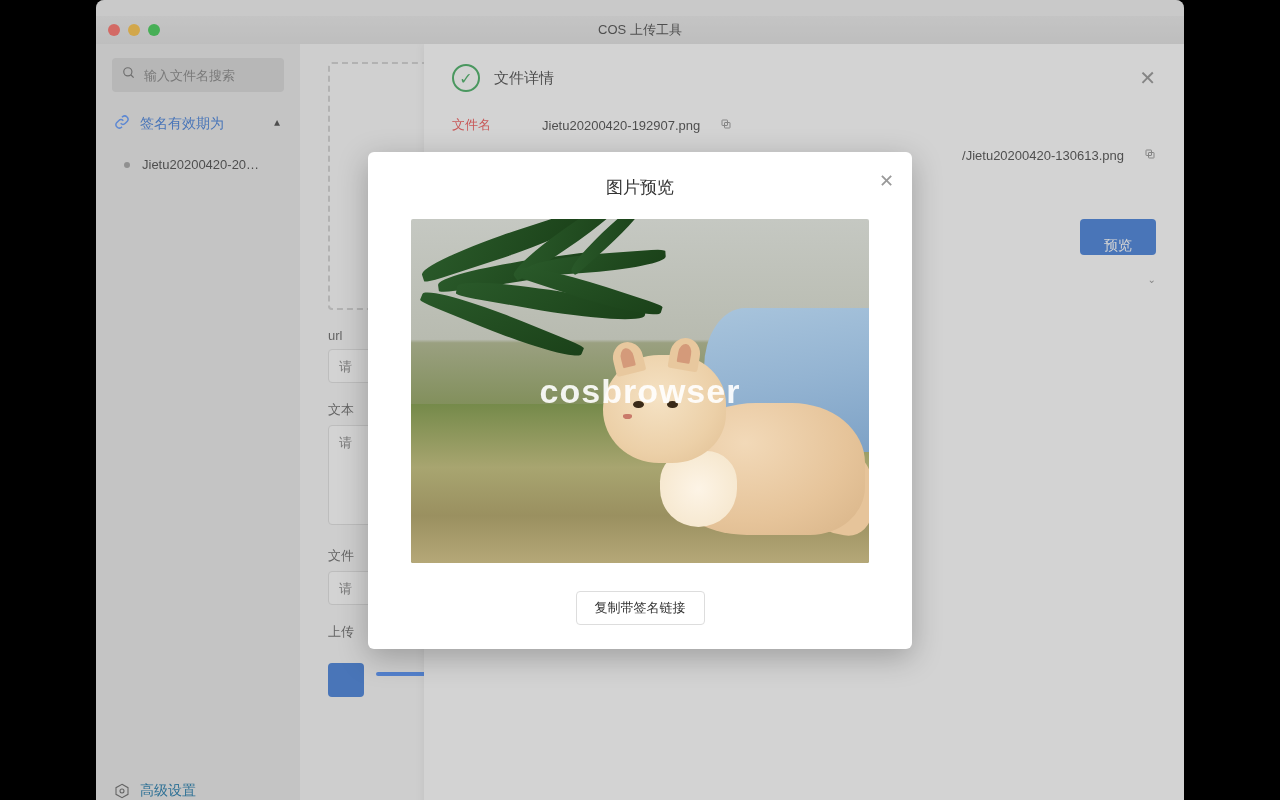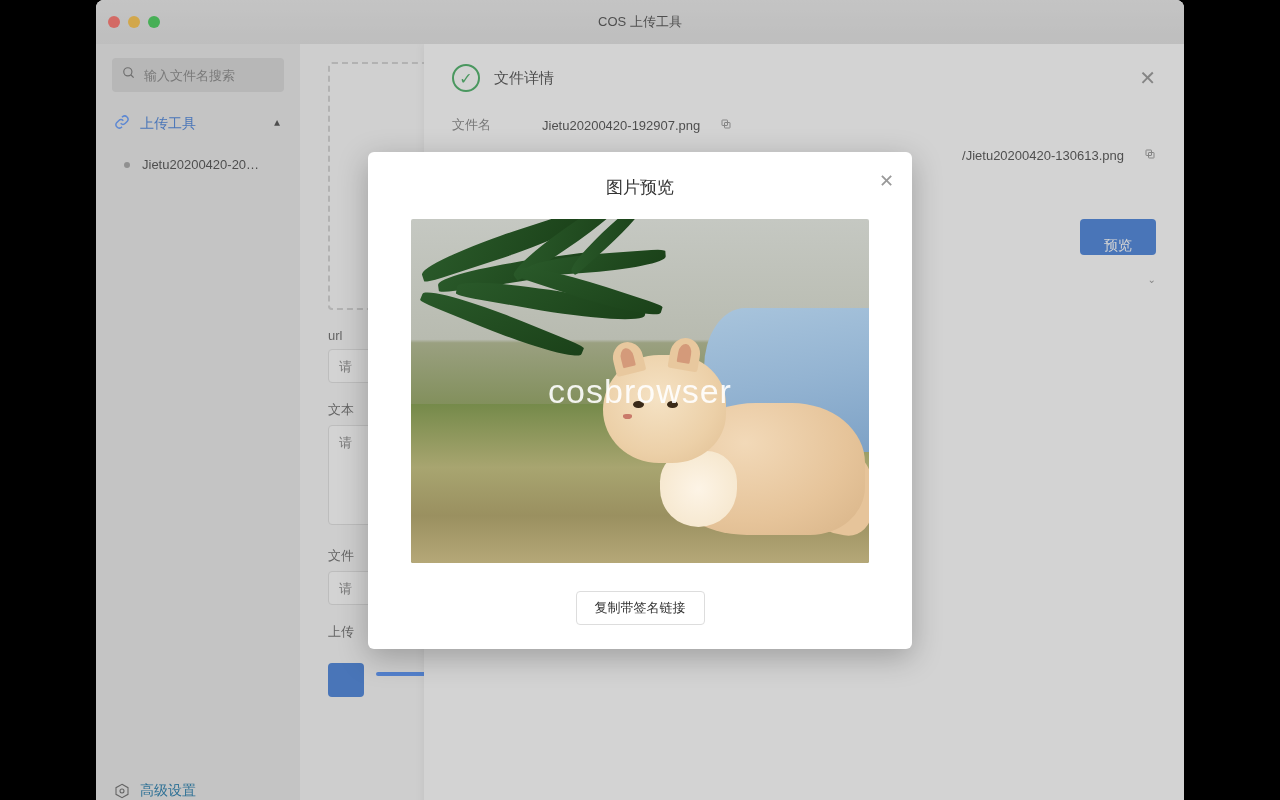--- a/index.html
+++ b/index.html
@@ -1,19 +1,19 @@
 <!DOCTYPE html>
 <html><head>
   <meta charset="utf-8">
   <style>
     * { box-sizing: border-box; margin: 0; padding: 0; font-family: -apple-system, BlinkMacSystemFont, "Segoe UI", sans-serif; }
     body { background: #000; width: 1280px; height: 800px; overflow: hidden; position: relative; }
     .app-window { position: absolute; left: 96px; top: 0; width: 1088px; height: 800px; background: #f0f0f0; border-radius: 8px 8px 0 0; overflow: hidden; }
     
-    .titlebar { height: 44px; background: linear-gradient(#e8e8e8, #dfdfdf); display: flex; align-items: center; padding: 12px 12px; position: relative; }
+    .titlebar { height: 28px; background: linear-gradient(#e8e8e8, #dfdfdf); display: flex; align-items: center; padding: 12px 12px; position: relative; margin-top: 16px; }
     .traffic-lights { display: flex; gap: 8px; }
     .tl { width: 12px; height: 12px; border-radius: 50%; }
     .tl.red { background: #ff5f57; }
     .tl.yellow { background: #febc2e; }
     .tl.green { background: #28c840; }
     .title { position: absolute; left: 50%; transform: translateX(-50%); font-size: 13px; color: #333; }
     
     .app-body { display: flex; height: calc(100% - 28px); }
     .sidebar { width: 204px; background: #e8e8e8; display: flex; flex-direction: column; }
     .search-box { margin: 14px 16px 10px; background: #d4d4d4; border-radius: 4px; height: 34px; display: flex; align-items: center; padding: 0 10px; gap: 8px; }
@@ -50,36 +50,36 @@
     
     .upload-btn { margin-top: 12px; height: 34px; padding: 0 16px; background: #2b6fd6; color: #fff; border: none; border-radius: 4px; font-size: 13px; }
     
     
     .detail-panel { position: absolute; right: 0; top: 0; bottom: 0; width: 760px; background: #fff; padding: 20px 28px; box-shadow: -2px 0 8px rgba(0,0,0,0.05); }
     .dp-header { display: flex; align-items: center; gap: 14px; margin-bottom: 24px; }
     .success-icon { width: 28px; height: 28px; border: 2px solid #2da44e; border-radius: 50%; display: flex; align-items: center; justify-content: center; color: #2da44e; font-size: 16px; }
     .dp-title { font-size: 15px; color: #333; }
     .dp-close { margin-left: auto; font-size: 20px; color: #888; cursor: pointer; }
     .dp-row { display: flex; margin-bottom: 14px; font-size: 13px; }
-    .dp-label { width: 90px; color: #737373; }
+    .dp-label { width: 90px; color: #ef4444; }
     .dp-value { flex: 1; color: #333; display: flex; align-items: center; gap: 20px; flex-wrap: wrap; }
     .copy-icon { color: #888; font-size: 12px; }
     .dp-tip { color: #888; font-size: 12px; line-height: 1.8; }
     .preview-btn { background: #2b6fd6; color: #fff; border: none; border-radius: 4px; height: 36px; padding: 18px 24px; font-size: 14px; }
     
     
     .dim-overlay { position: absolute; inset: 0; background: rgba(128,128,128,0.35); }
     
     
     .modal-backdrop { position: absolute; inset: 0; display: flex; align-items: center; justify-content: center; }
     .modal { width: 544px; background: #fff; border-radius: 6px; box-shadow: 0 8px 30px rgba(0,0,0,0.25); padding: 24px 0; display: flex; flex-direction: column; align-items: center; position: relative; }
     .modal-title { font-size: 17px; color: #333; margin-bottom: 20px; }
     .modal-close { position: absolute; right: 18px; top: 18px; font-size: 18px; color: #999; cursor: pointer; }
     .preview-img { width: 458px; height: 344px; border-radius: 2px; position: relative; overflow: hidden; }
-    .watermark { position: absolute; left: 50%; top: 50%; transform: translate(-50%,-50%); color: rgba(255,255,255,0.9); font-size: 34px; font-weight: 400; letter-spacing: 1px; }
+    .watermark { position: absolute; left: 50%; top: 50%; transform: translate(-50%,-50%); color: rgba(255,255,255,0.9); font-size: 34px; font-weight: 700; letter-spacing: 1px; }
     .modal-buttons { display: flex; margin-top: 28px; }
     .modal-btn { height: 34px; padding: 0 18px; border: 1px solid #ddd; background: #fff; border-radius: 4px; font-size: 13px; color: #333; cursor: pointer; }
     
     
     .sky { position: absolute; inset: 0; background: linear-gradient(#c5c8c2, #b8bbb0 35%, #9aa080 36%, #7a8a50 60%, #8a9060 100%); }
     .foliage { position: absolute; left: 0; top: 0; width: 70%; height: 58%; }
     .leaf { position: absolute; background: linear-gradient(135deg, #2a5a2a, #1a4018); border-radius: 60% 10% 60% 10%; }
     .leaf.l1 { left: 2%; top: 8%; width: 180px; height: 22px; transform: rotate(-18deg); }
     .leaf.l2 { left: 8%; top: 22%; width: 160px; height: 20px; transform: rotate(-8deg); }
     .leaf.l3 { left: 14%; top: 36%; width: 190px; height: 22px; transform: rotate(10deg); }
@@ -135,21 +135,21 @@
         </span>
       </div>
 
       <div class="list-header">
         <span>
           <svg width="16" height="16" viewBox="0 0 24 24" fill="none" stroke="#4a8cff" stroke-width="2.2">
               <path d="M10 14a5 5 0 0 0 7 0l3-3a5 5 0 0 0-7-7l-1 1"></path>
               <path d="M14 10a5 5 0 0 0-7 0l-3 3a5 5 0 0 0 7 7l1-1"></path>
             </svg>
         </span>
-        <span>上传工具</span>
+        <span>签名有效期为</span>
         <span class="chev">▼</span>
       </div>
 
       <div class="list-item">
         <span class="dot"></span>
         <span>Jietu20200420-20…</span>
       </div>
 
       <div class="adv-settings">
         <span class="hex-icon">

